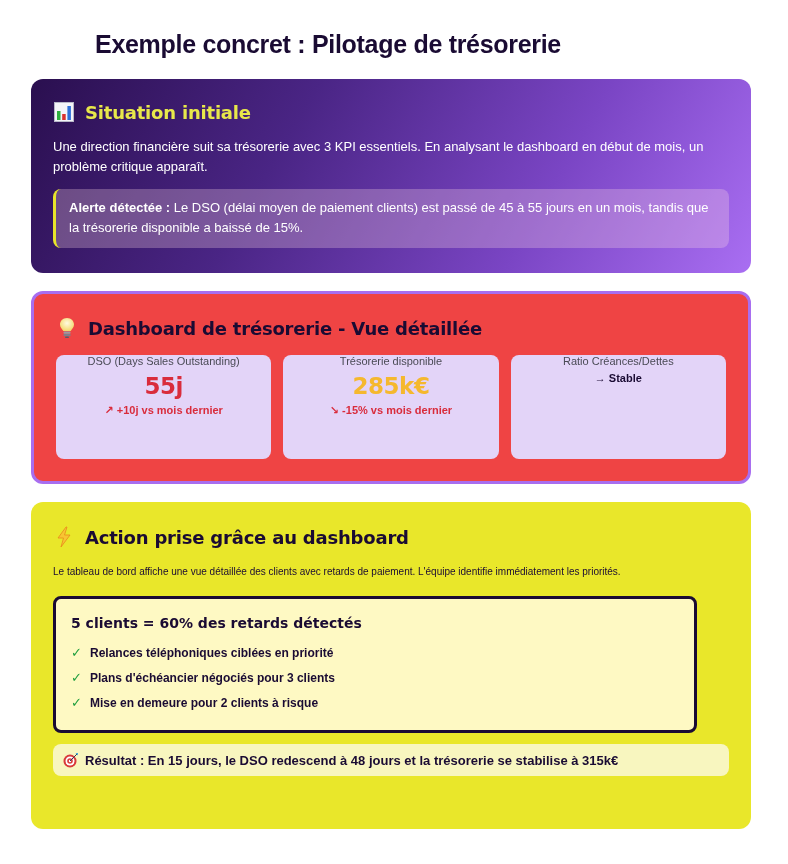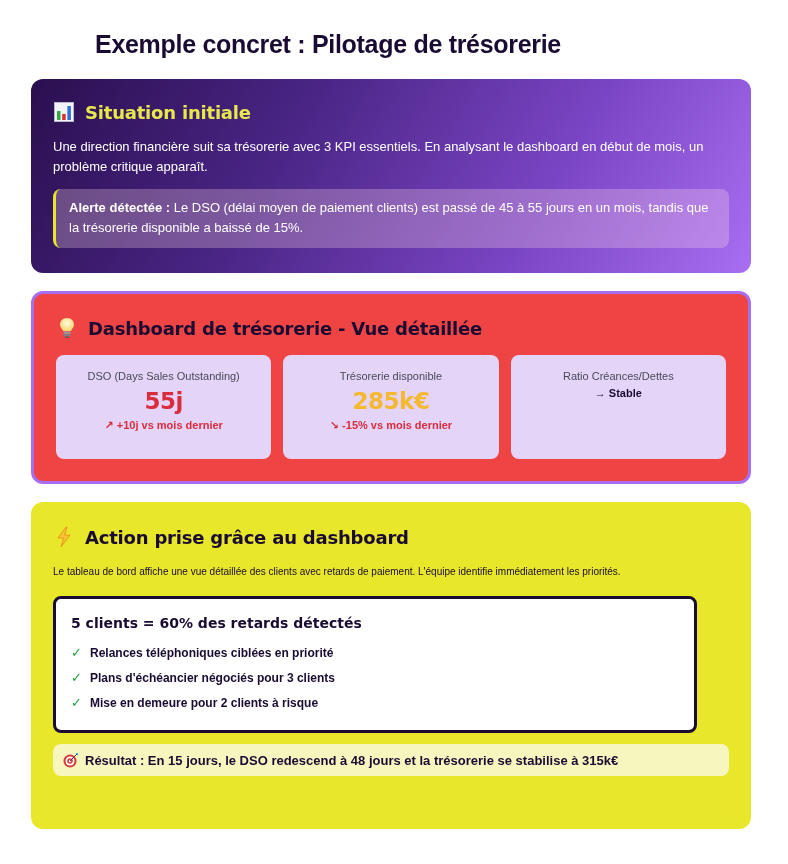--- a/index.html
+++ b/index.html
@@ -35,35 +35,35 @@
     
     .card-dashboard {
       position: absolute; left: 31px; top: 291px; width: 720px; height: 193px;
       border: 3px solid #a86ef0; border-radius: 12px; background: #ef4444;
       padding: 23px 22px 0 22px;
     }
     .dashboard-title { font-family: "DejaVu Sans", sans-serif; font-weight: 700; font-size: 18px; color: #1a0b33; letter-spacing: -0.2px; }
     .kpi-row { display: flex; gap: 12px; margin-top: 16px; }
     .kpi {
       width: 216px; height: 104px; border-radius: 8px; background: #e3d4f8;
-      text-align: center; padding-top: 15px;
+      text-align: center; 
     }
     .kpi-label { font-size: 11px; color: #4a4a55; }
     .kpi-value { font-family: "DejaVu Sans", sans-serif; font-weight: 700; font-size: 23px; margin-top: 6px; letter-spacing: -0.5px; }
     .kpi-change { font-size: 11px; font-weight: 700; margin-top: 5px; }
 
     
     .card-action {
       position: absolute; left: 31px; top: 502px; width: 720px; height: 327px;
       border-radius: 12px; background: #e9e72a; padding: 24px 22px 8px 22px;
     }
     .action-title { font-family: "DejaVu Sans", sans-serif; font-weight: 700; font-size: 18px; color: #1a0b33; letter-spacing: -0.2px; }
     .action-text { margin-top: 14px; font-size: 10px; line-height: 20px; color: #1a0b33; }
     .clients-box {
-      margin-top: 14px; width: 644px; height: 137px; background: #ffffff;
+      margin-top: 14px; width: 644px; height: 137px; background: #fef9c3;
       border: 3px solid #1a0b33; border-radius: 8px; padding: 16px 15px 0 15px;
     }
     .clients-title { font-family: "DejaVu Sans", sans-serif; font-weight: 700; font-size: 14px; color: #1a0b33; }
     .clients-list { list-style: none; margin-top: 9px; }
     .clients-list li { display: flex; align-items: center; height: 25px; font-size: 12px; color: #1a0b33; font-weight: 600; }
     .check { color: #1e9e3e; font-weight: 700; font-size: 13px; margin-right: 9px; width: 10px; }
     .result-box {
       margin-top: 11px; width: 676px; height: 32px; background: #f8f6bf;
       border-radius: 8px; padding: 0 10px; display: flex; align-items: center;
       font-size: 13px; font-weight: 700; color: #1a0b33;

